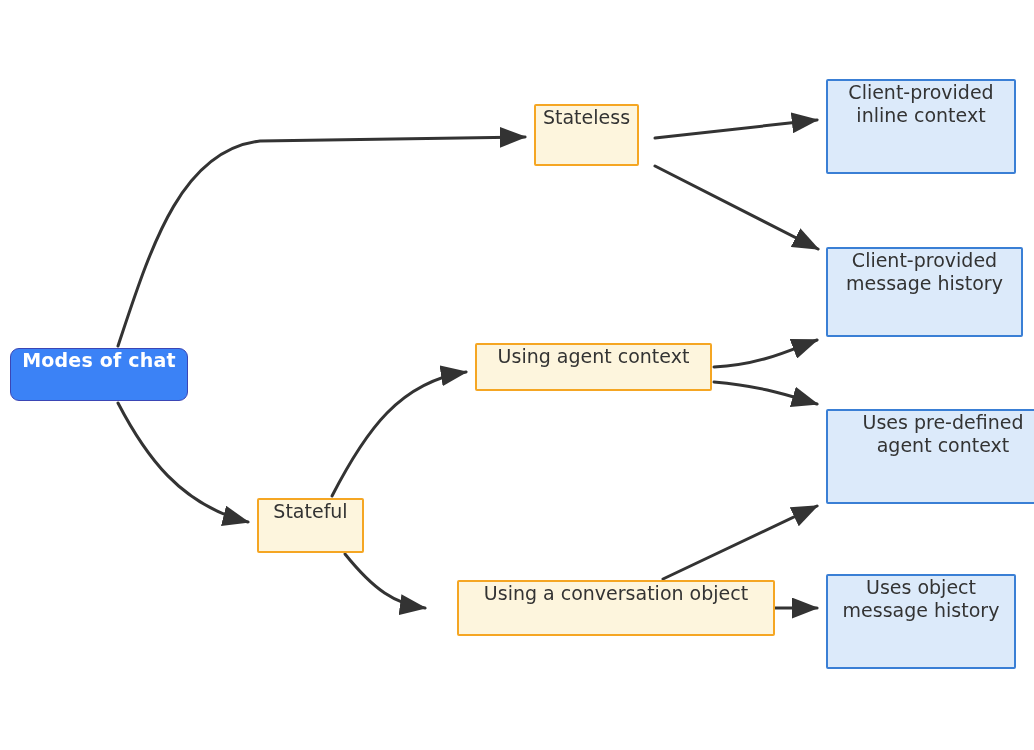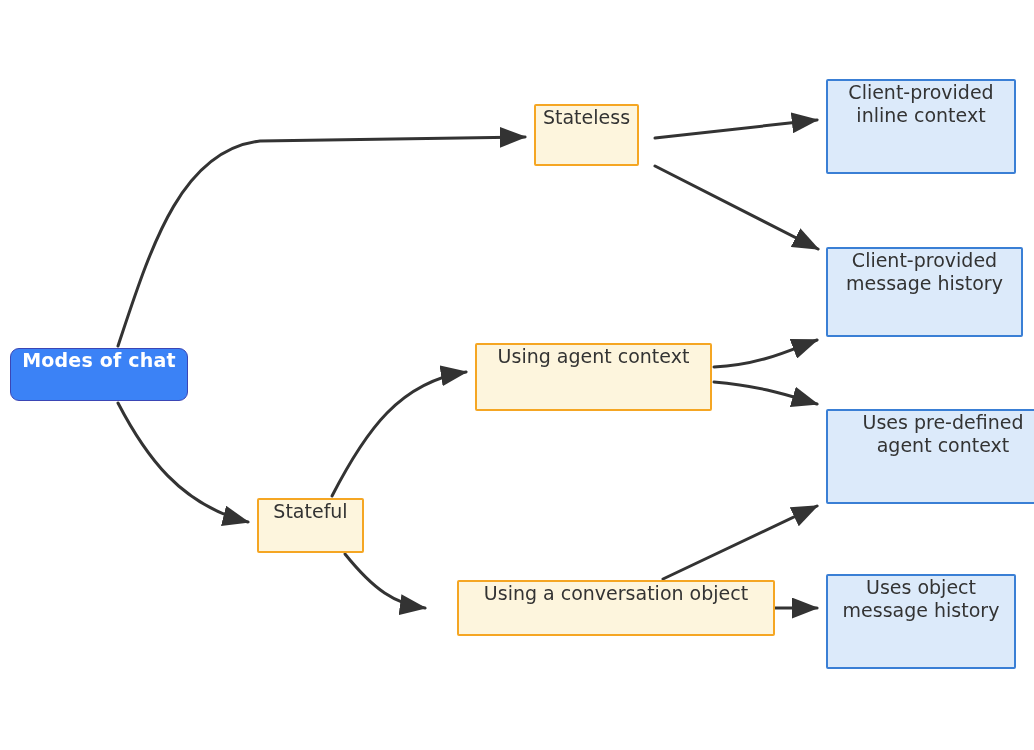--- a/index.html
+++ b/index.html
@@ -100,21 +100,21 @@
   <div id="node-layer">
       <div class="node node-root" style="left: 10px; top: 348px; width: 178px; height: 53px;">
         <span class="node-label">Modes of chat</span>
       </div>
       <div class="node node-branch" style="left: 534px; top: 104px; width: 105px; height: 62px;">
         <span class="node-label">Stateless</span>
       </div>
       <div class="node node-branch" style="left: 257px; top: 498px; width: 107px; height: 55px;">
         <span class="node-label">Stateful</span>
       </div>
-      <div class="node node-branch" style="left: 475px; top: 343px; width: 237px; height: 68px;">
+      <div class="node node-branch" style="left: 475px; top: 343px; width: 237px; height: 48px;">
         <span class="node-label">Using agent context</span>
       </div>
       <div class="node node-branch" style="left: 457px; top: 580px; width: 318px; height: 56px;">
         <span class="node-label">Using a conversation object</span>
       </div>
       <div class="node node-leaf" style="left: 826px; top: 79px; width: 190px; height: 95px;">
         <span class="node-label">Client-provided
 inline context</span>
       </div>
       <div class="node node-leaf" style="left: 826px; top: 247px; width: 197px; height: 90px;">

